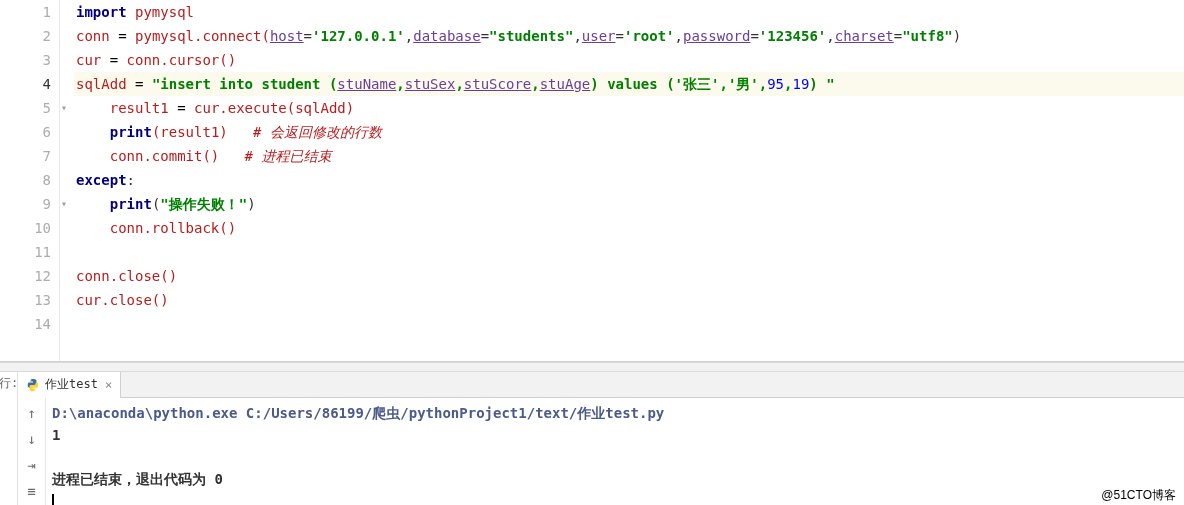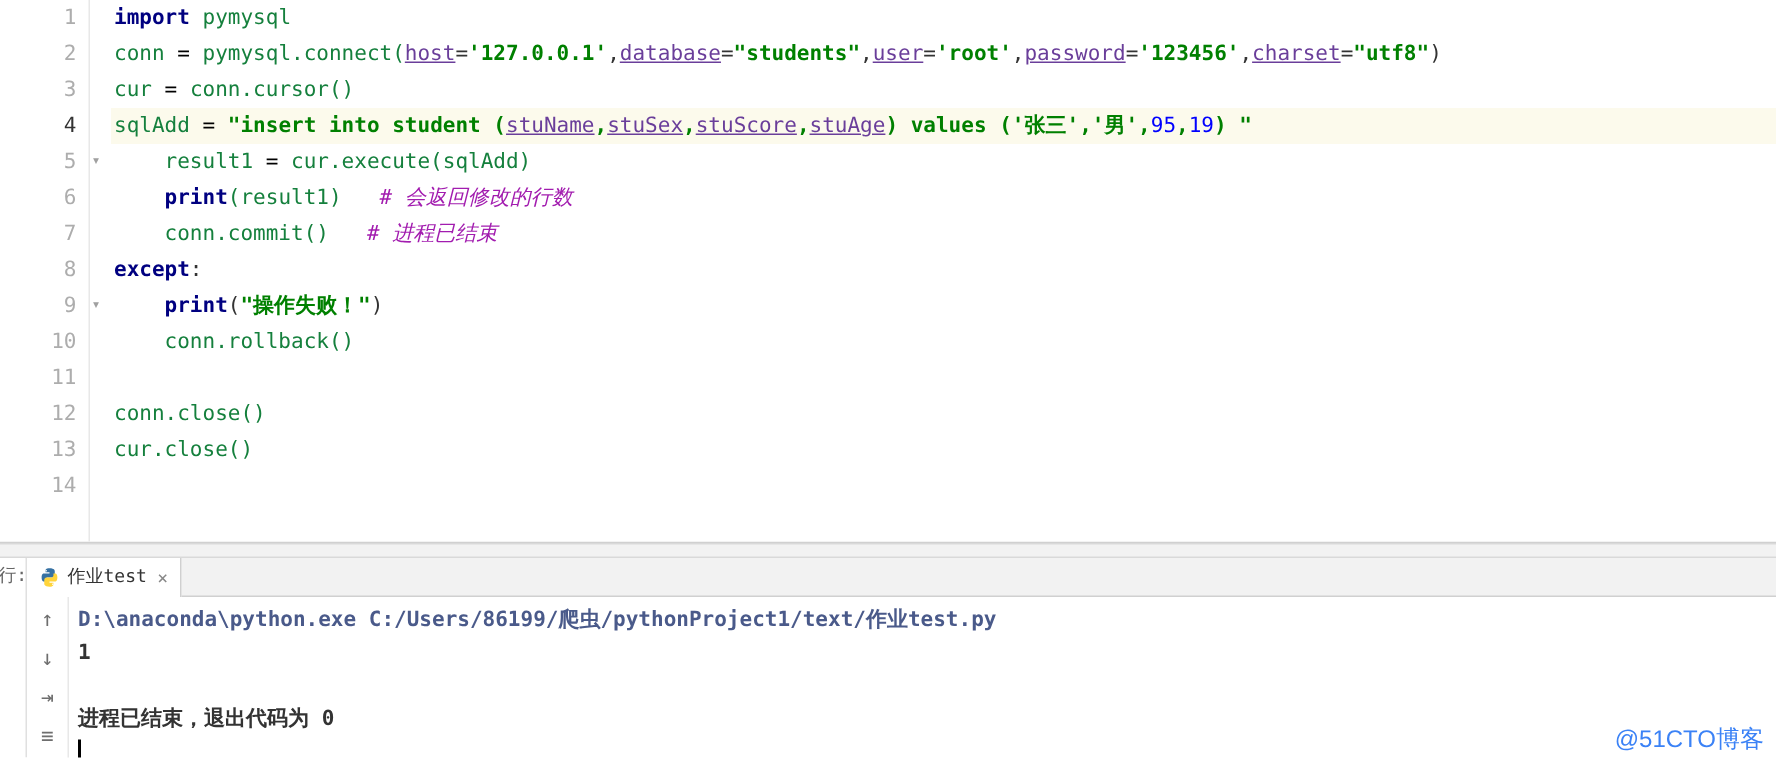--- a/index.html
+++ b/index.html
@@ -7,43 +7,43 @@
   .editor { display: flex; height: 362px; border-bottom: 1px solid #d0d0d0; }
   .gutter { width: 60px; background: #ffffff; border-right: 1px solid #e8e8e8; text-align: right; padding-right: 8px; color: #adadad; user-select: none; }
   .gutter .ln { height: 24px; line-height: 24px; }
   .gutter .ln.active { color: #333; }
   .fold-col { width: 14px; background: #ffffff; position: relative; }
   .fold-mark { position: absolute; left: 1px; font-size: 10px; color: #a0a0a0; line-height: 24px; }
   .code { flex: 1; background: #ffffff; position: relative; }
   .code .row { height: 24px; line-height: 24px; padding-left: 2px; white-space: pre; }
   .code .row.current { background: #fcfaec; }
   .kw { color: #000080; font-weight: bold; }
-  .ident { color: #15803d; }
+  .ident { color: #b91c1c; }
   .param { color: #6a3e9a; text-decoration: underline; }
   .str { color: #008000; font-weight: bold; }
   .num { color: #0000ff; }
-  .cmt { color: #a21caf; font-style: italic; }
+  .cmt { color: #b91c1c; font-style: italic; }
   .op { color: #000000; }
   .splitter { height: 10px; background: #f2f2f2; border-top: 1px solid #d9d9d9; border-bottom: 1px solid #d9d9d9; }
   .run-panel { display: flex; height: 133px; }
   .run-label { width: 18px; display: flex; align-items: flex-start; justify-content: center; padding-top: 3px; font-size: 12px; color: #666; border-right: 1px solid #e0e0e0; }
   .run-right { flex: 1; display: flex; flex-direction: column; }
   .tab-bar { height: 26px; border-bottom: 1px solid #d0d0d0; display: flex; align-items: center; background: #f2f2f2; }
   .tab { display: flex; align-items: center; gap: 5px; padding: 0 8px; height: 26px; background: #ffffff; border-right: 1px solid #d0d0d0; font-size: 12px; }
   .py-icon { width: 14px; height: 14px; }
   .close-x { color: #888; font-size: 12px; padding-left: 2px; cursor: pointer; }
   .console-body { display: flex; flex: 1; }
   .tool-col { width: 28px; display: flex; flex-direction: column; align-items: center; gap: 4px; padding-top: 4px; border-right: 1px solid #e8e8e8; background: #fff; }
   .tool-btn { width: 22px; height: 22px; display: flex; align-items: center; justify-content: center; cursor: pointer; color: #6e6e6e; font-size: 14px; }
   .console { flex: 1; padding: 4px 6px; font-family: "Consolas", monospace; font-size: 14px; position: relative; }
   .console-line { line-height: 22px; white-space: pre; font-weight: bold; }
   .cmd-line { color: #4a5a8a; }
   .exit-line { color: #333; }
   .cursor-bar { display: inline-block; width: 2px; height: 16px; background: #000; vertical-align: middle; }
-  .watermark { position: absolute; right: 8px; bottom: 12px; color: #3b82f6; font-size: 16px; font-family: sans-serif; margin-left: 40px; }
+  .watermark { position: absolute; right: 8px; bottom: 12px; color: #000000; font-size: 12px; font-family: sans-serif; margin-left: 40px; }
 </style>
 </head>
 <body>
 
 <div class="editor">
   <div class="gutter">
     <div class="ln">1</div>
     <div class="ln">2</div>
     <div class="ln">3</div>
     <div class="ln active">4</div>

